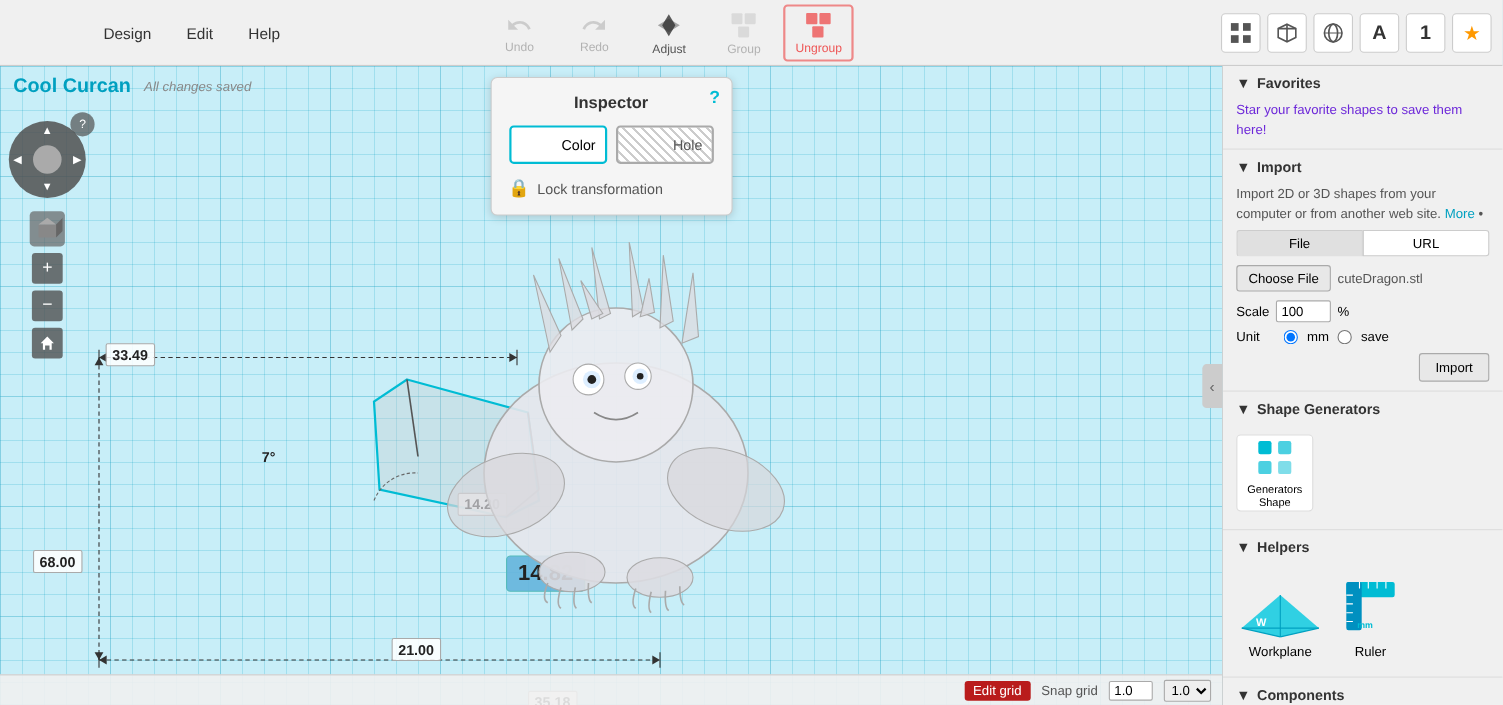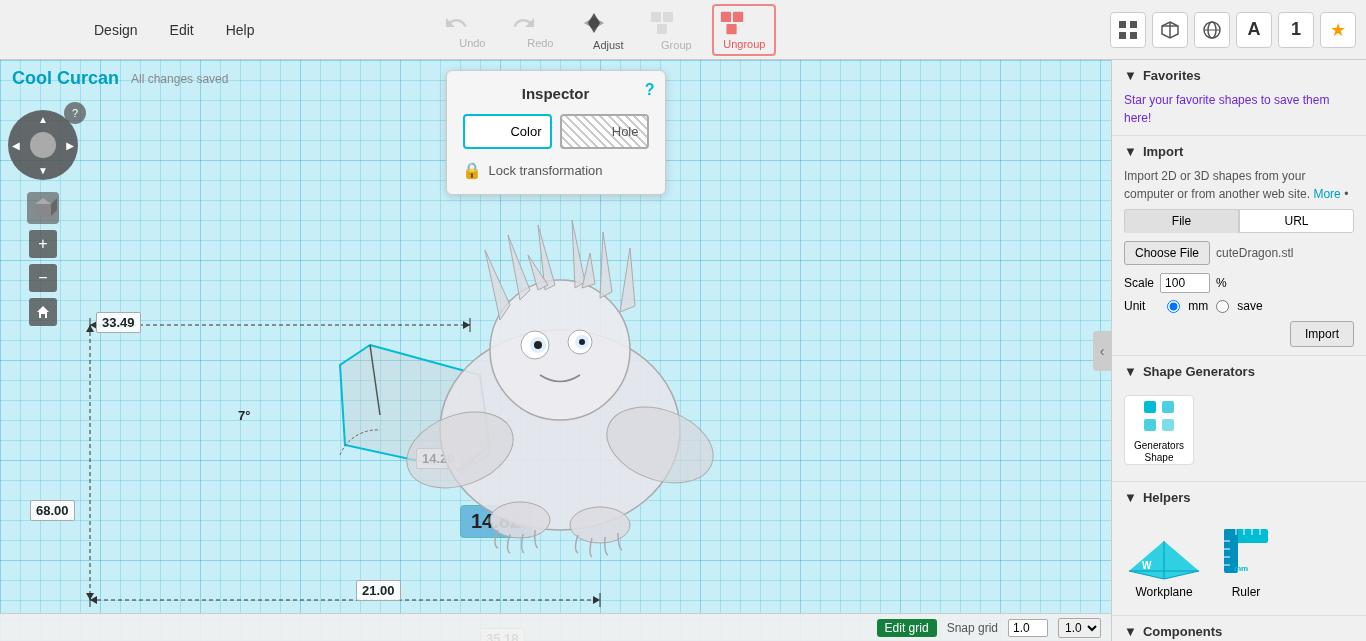--- a/index.html
+++ b/index.html
@@ -19,21 +19,21 @@
     #nav-menu { display: flex; gap: 4px; margin-left: 8px; }
     .nav-btn {
       padding: 6px 14px; background: transparent; border: none; cursor: pointer;
       font-size: 14px; color: #333; border-radius: 3px;
     }
 
     #toolbar-center {
       display: flex; align-items: center; gap: 4px; margin: 0 auto;
     }
     .tool-btn {
-      display: flex; flex-direction: column; justify-content: center;
+      display: flex; flex-direction: column; align-items: center; justify-content: center;
       width: 64px; height: 52px; background: transparent; border: none; cursor: pointer;
       font-size: 11px; color: #555; border-radius: 4px; padding: 4px;
     }
     .tool-btn.disabled { opacity: 0.4; cursor: default; }
     .tool-btn svg { margin-bottom: 2px; }
 
     #toolbar-right {
       display: flex; align-items: center; gap: 6px; margin-left: auto;
     }
     .tr-btn {
@@ -131,21 +131,21 @@
     #bottombar {
       position: absolute; bottom: 0; left: 0; right: 0; height: 28px;
       background: rgba(240,240,240,0.9); border-top: 1px solid #ccc;
       display: flex; align-items: center; justify-content: flex-end;
       padding: 0 10px; gap: 10px; font-size: 12px;
     }
     .snap-label { color: #555; }
     .snap-input { width: 40px; border: 1px solid #aaa; border-radius: 2px; padding: 1px 4px; font-size: 12px; }
     .snap-select { border: 1px solid #aaa; border-radius: 2px; font-size: 12px; padding: 1px 2px; }
     .edit-grid-btn {
-      padding: 2px 8px; background: #15803d; color: white; border: none; border-radius: 3px;
+      padding: 2px 8px; background: #b91c1c; color: white; border: none; border-radius: 3px;
       cursor: pointer; font-size: 12px;
     }
 
     
     #right-panel {
       width: 255px; background: #f0f0f0; border-left: 1px solid #ccc;
       overflow-y: auto; display: flex; flex-direction: column;
     }
     .panel-section {
       border-bottom: 1px solid #ddd;
@@ -209,21 +209,21 @@
     
     .workplane-svg { width: 80px; height: 60px; }
     .ruler-svg { width: 60px; height: 60px; }
 
     
     #title-area {
       position: absolute; left: 0; top: 0; display: flex; align-items: center;
       padding: 8px 12px; gap: 12px;
     }
     .project-title { color: #00a0c0; font-size: 18px; font-weight: bold; cursor: pointer; }
-    .saved-text { color: #888; font-size: 12px; }
+    .saved-text { color: #888; font-size: 12px; font-style: italic; }
 
     
     #drag-arrow {
       position: absolute; right: 0; top: 50%; transform: translateY(-50%);
       width: 18px; height: 40px; background: #ccc; border-radius: 4px 0 0 4px;
       display: flex; align-items: center; justify-content: center;
       cursor: pointer; color: #666; font-size: 14px; z-index: 20;
     }
 
     

